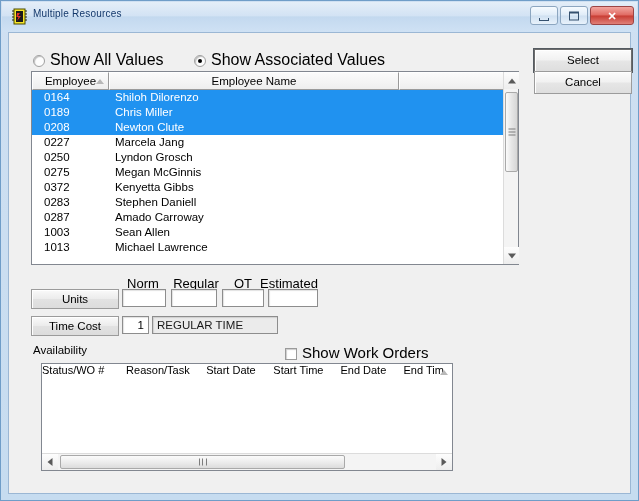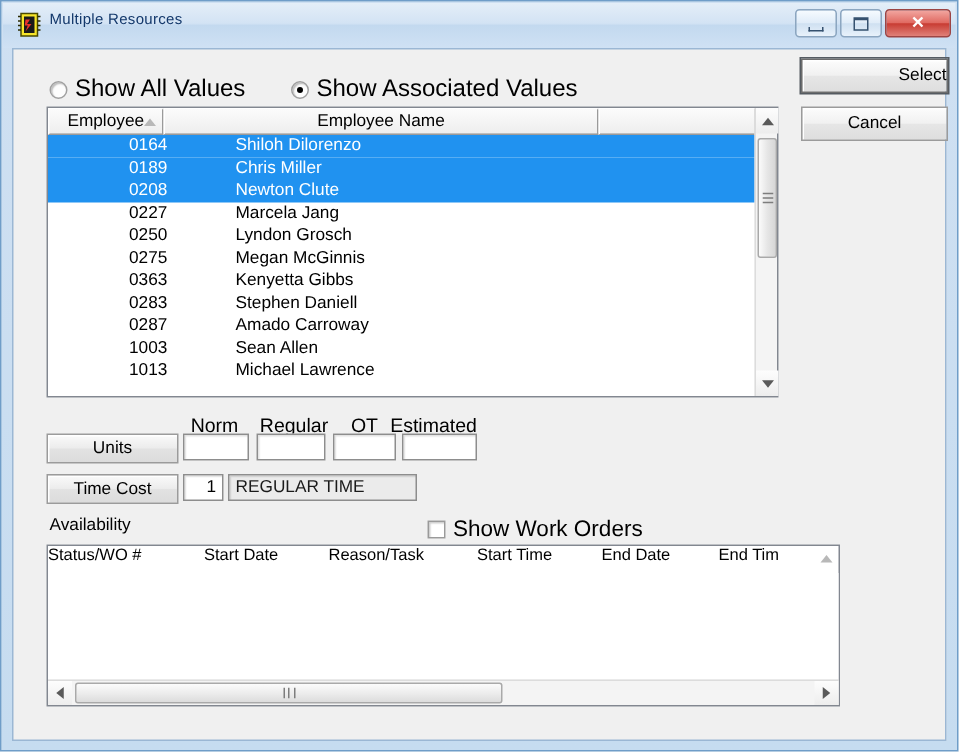--- a/index.html
+++ b/index.html
@@ -194,21 +194,21 @@
   .lrow {
     height: 15px;
     line-height: 15px;
     display: flex;
     font-size: 11.5px;
     color: #000;
     white-space: nowrap;
     cursor: default;
   }
   .lrow.sel { background: #2092f0; color: #ffffff; }
-  .lrow .c-id { width: 77px; padding-left: 12px; box-sizing: border-box; margin-left: 42px; }
+  .lrow .c-id { width: 77px; padding-left: 12px; box-sizing: border-box; }
   .lrow .c-name { width: 290px; padding-left: 6px; box-sizing: border-box; }
 
   
   .vsb {
     position: absolute;
     right: 0px; top: 0px;
     width: 15px;
     height: 192px;
     background: #f4f4f4;
     border-left: 1px solid #dcdcdc;
@@ -314,22 +314,22 @@
     width: 12px; height: 12px;
     border: 1px solid #9a9a9a;
     background: #ffffff;
     box-shadow: inset 1px 1px 1px rgba(0,0,0,.2);
     vertical-align: -2px;
     margin-right: 5px;
     box-sizing: border-box;
   }
   .avail-panel {
     position: absolute;
-    left: 30px; top: 362px;
-    width: 529px;
+    left: 40px; top: 362px;
+    width: 412px;
     height: 108px;
     background: #ffffff;
     border: 1px solid #828790;
     box-sizing: border-box;
   }
   .ap-head {
     position: absolute;
     left: 0; top: 0;
     width: 100%;
     height: 18px;
@@ -474,21 +474,21 @@
         </div>
         <div class="lrow">
           <span class="c-id">0250</span>
           <span class="c-name">Lyndon Grosch</span>
         </div>
         <div class="lrow">
           <span class="c-id">0275</span>
           <span class="c-name">Megan McGinnis</span>
         </div>
         <div class="lrow">
-          <span class="c-id">0363</span>
+          <span class="c-id">0372</span>
           <span class="c-name">Kenyetta Gibbs</span>
         </div>
         <div class="lrow">
           <span class="c-id">0283</span>
           <span class="c-name">Stephen Daniell</span>
         </div>
         <div class="lrow">
           <span class="c-id">0287</span>
           <span class="c-name">Amado Carroway</span>
         </div>
@@ -535,22 +535,22 @@
   <div class="tfield ro" style="left:151px; top:315px; width:126px; height:18px;">REGULAR TIME</div>
 
   <div class="avail-label">Availability</div>
   <div class="chk-row">
     <span class="chk-box"></span><span>Show Work Orders</span>
   </div>
 
   <div class="avail-panel">
     <div class="ap-head" id="avail-head">
         <div class="hc" style="width: 104px;"><span>Status/WO #</span><span class="sortarrow"></span></div>
+        <div class="hc" style="width: 99px;"><span>Reason/Task</span></div>
         <div class="hc" style="width: 83px;"><span>Start Date</span></div>
-        <div class="hc" style="width: 99px;"><span>Reason/Task</span></div>
         <div class="hc" style="width: 83px;"><span>Start Time</span></div>
         <div class="hc" style="width: 78px;"><span>End Date</span></div>
         <div class="hc" style="width: 60px;"><span>End Tim</span></div>
       </div>
     <div class="ap-body"></div>
     <div class="hsb">
       <div class="arw lf">
           <span class="tri lf"></span>
         </div>
       <div class="thumb">
@@ -559,16 +559,16 @@
             <i></i>
             <i></i>
           </span>
       </div>
       <div class="arw rt">
           <span class="tri rt"></span>
         </div>
     </div>
   </div>
 
-  <div class="sidebtn default" style="left:533px; top:38px;text-align:right;">Select</div>
+  <div class="sidebtn default" style="left:533px; top:48px;">Select</div>
   <div class="sidebtn" style="left:533px; top:70px;">Cancel</div>
 
 </div>
 
 </body></html>

